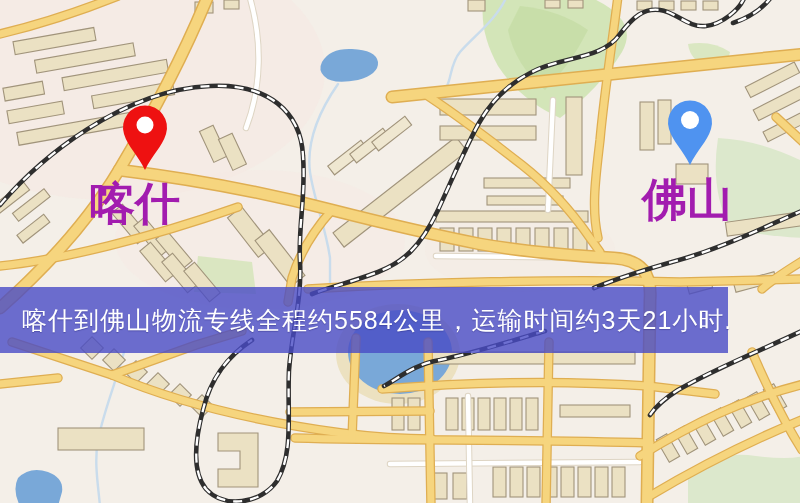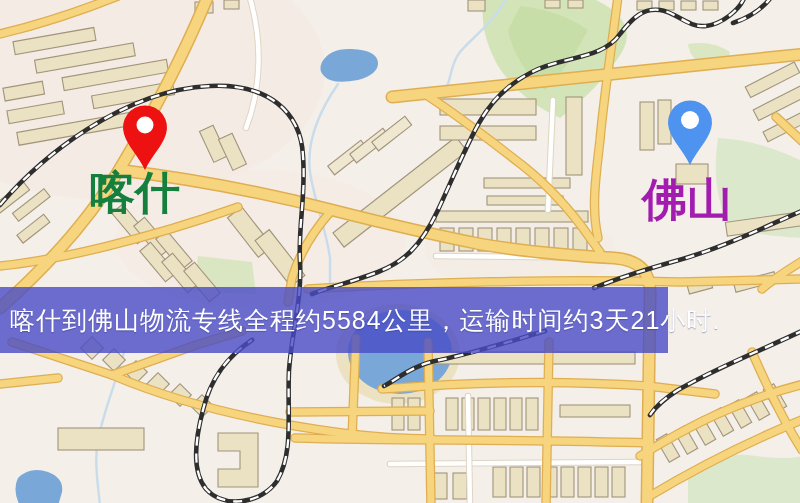--- a/index.html
+++ b/index.html
@@ -17,28 +17,28 @@
   .rl1{fill:none;stroke:#2e2e2e;stroke-width:4.6;stroke-linecap:round;}
   .rl2{fill:none;stroke:#ffffff;stroke-width:2.3;stroke-dasharray:9 8;stroke-linecap:butt;}
   
   .bld{fill:#ebe1c3;stroke:#a1947b;stroke-width:1.1;}
   .bld2{fill:#efe7d0;stroke:#a1947b;stroke-width:1.1;}
   .grn{fill:#d3e5b8;} .grn2{fill:#dce8cc;} .grn3{fill:#c3dba2;}
   .wtr{fill:#79a8d8;}
   .strm{fill:none;stroke:#c9dcec;stroke-width:2.4;stroke-linecap:round;}
   .pnk{fill:#f6e7e2;}
   
-  .banner{position:absolute;left:0;top:287px;width:668px;height:66px;
+  .banner{position:absolute;left:0;top:287px;width:728px;height:66px;
           background:rgba(73,75,197,0.80);display:flex;align-items:center;
-          box-sizing:border-box;padding-left:10px;}
+          box-sizing:border-box;padding-left:22px;}
   .banner span{color:#ffffff;font-size:25px;letter-spacing:1px;white-space:nowrap;
           text-shadow:0 1px 1px rgba(40,40,120,.4);}
   
   .mlabel{position:absolute;font-weight:bold;font-size:45px;line-height:1;white-space:nowrap;}
-  .mlabel.red{left:90px;top:170px;color:#15803d;}
+  .mlabel.red{left:90px;top:181px;color:#a21caf;}
   .mlabel.blue{left:642px;top:177px;color:#a21caf;}
 </style>
 </head>
 <body>
 
 <div class="stage">
 
   <svg width="800" height="503" viewBox="0 0 800 503">
     <defs>
 

